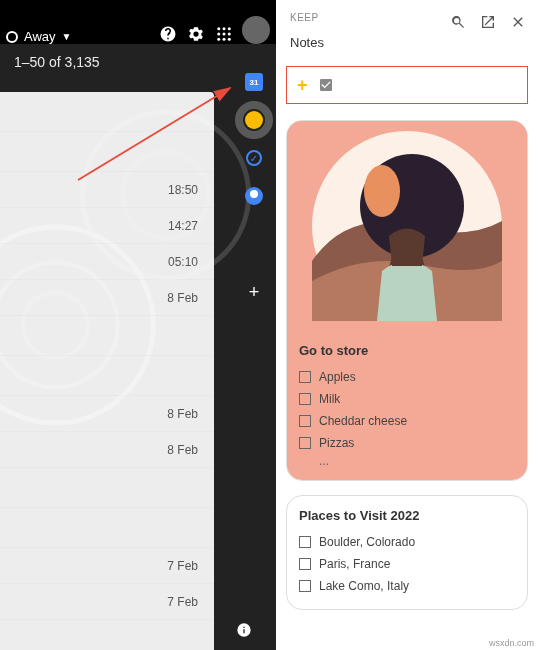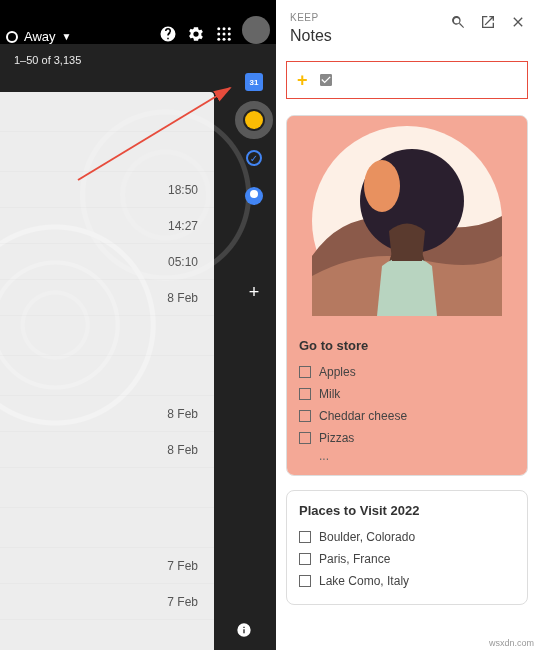--- a/index.html
+++ b/index.html
@@ -7,49 +7,49 @@
 .left-pane{position:absolute;left:0;top:0;width:276px;height:650px;background:#1a1a1a;overflow:hidden}
 .bg-rings{position:absolute;inset:0;background:radial-gradient(circle at 20% 50%,transparent 30px,#444 31px,#444 34px,transparent 35px,transparent 60px,#555 61px,#555 64px,transparent 65px,transparent 95px,#666 96px,#666 100px,transparent 101px),radial-gradient(circle at 60% 30%,transparent 40px,#333 41px,#333 45px,transparent 46px,transparent 80px,#444 81px,#444 85px,transparent 86px),#222}
 .top-bar{position:absolute;top:0;left:0;right:0;height:44px;background:#000;display:flex;align-items:flex-end;padding:0 6px;gap:8px;z-index:5}
 .status-pill{display:flex;align-items:center;gap:6px;color:#fff;font-size:13px;cursor:pointer}
 .status-pill .dot{width:12px;height:12px;border:2px solid #fff;border-radius:50%}
 .status-pill .chev{font-size:10px}
 .top-bar .spacer{flex:1}
 .hicon{width:20px;height:20px;display:flex;align-items:center;justify-content:center;color:#fff;cursor:pointer}
 .hicon svg{width:18px;height:18px;fill:#fff}
 .avatar{width:28px;height:28px;border-radius:50%;background:#666;overflow:hidden}
-.pagin{position:absolute;top:54px;left:14px;color:rgba(255,255,255,.9);font-size:11px;z-index:5}
+.pagin{position:absolute;top:54px;left:14px;color:rgba(255,255,255,.9);font-size:14px;z-index:5}
 .mail-overlay{position:absolute;top:92px;left:0;width:214px;height:560px;background:rgba(255,255,255,.92);border-top-right-radius:4px;z-index:4;overflow:hidden}
 .mail-row{height:36px;display:flex;align-items:center;justify-content:flex-end;padding-right:16px;color:#555;font-size:12px;border-bottom:1px solid rgba(0,0,0,.02)}
 .mail-row.blank{height:40px}
 .side-icons{position:absolute;right:8px;top:72px;width:28px;display:flex;flex-direction:column;gap:18px;align-items:center;z-index:5}
 .side-icons .si{width:20px;height:20px;display:flex;align-items:center;justify-content:center;cursor:pointer}
 .cal{width:18px;height:18px;background:#4285f4;border-radius:3px;position:relative}
 .cal::after{content:"31";position:absolute;inset:0;display:flex;align-items:center;justify-content:center;font-size:8px;color:#fff;font-weight:bold}
 .bulb{width:18px;height:18px;background:#fbbc04;border-radius:50%;position:relative}
 .bulb.active{outline:8px solid rgba(255,255,255,.25);outline-offset:2px}
 .task{width:16px;height:16px;border:2px solid #4285f4;border-radius:50%;position:relative}
 .task::after{content:"✓";position:absolute;inset:0;display:flex;align-items:center;justify-content:center;font-size:10px;color:#4285f4}
 .person{width:18px;height:18px;background:#4285f4;border-radius:50%;position:relative}
 .person::after{content:"";position:absolute;top:3px;left:5px;width:8px;height:8px;background:#fff;border-radius:50%}
 .plus{width:18px;height:18px;color:#fff;font-size:18px;line-height:18px;text-align:center}
 .info-btm{position:absolute;bottom:8px;right:24px;color:#fff;z-index:5}
 .arrow{position:absolute;top:80px;left:68px;z-index:10;pointer-events:none}
 .right-pane{position:absolute;left:276px;top:0;width:262px;height:650px;background:#fff;display:flex;flex-direction:column}
 .keep-head{padding:12px 14px 10px;position:relative}
 .keep-brand{font-size:10px;color:#888;letter-spacing:.5px}
-.keep-title{font-size:16px;color:#333;margin-top:4px}
+.keep-title{font-size:13px;color:#333;margin-top:12px}
 .keep-actions{position:absolute;top:14px;right:12px;display:flex;gap:14px}
 .keep-actions .ka{width:16px;height:16px;cursor:pointer;color:#555}
 .note-input{margin:6px 10px;border:1px solid #e74c3c;height:38px;display:flex;align-items:center;padding:0 10px;gap:10px;cursor:text}
 .note-input .plus-y{color:#fbbc04;font-size:18px;font-weight:bold}
 .note-input .ph{flex:1;color:#888;font-size:13px}
 .note-input .chk{width:16px;height:16px;color:#888}
 .notes-scroll{flex:1;overflow-y:auto;padding:10px 10px 4px}
-.card{border:1px solid #ddd;border-radius:8px;margin-bottom:14px;overflow:hidden;position:relative}
+.card{border:1px solid #ddd;border-radius:16px;margin-bottom:14px;overflow:hidden;position:relative}
 .pin{position:absolute;top:6px;right:8px;color:#888;font-size:14px;cursor:pointer}
 .card-img{width:100%;height:210px;background:#f4a896;position:relative;overflow:hidden}
 .card-body{padding:12px}
 .card-body.coral{background:#f4a896}
 .ctitle{font-size:13px;font-weight:bold;color:#333;margin-bottom:8px}
 .citem{display:flex;align-items:center;gap:8px;font-size:12px;color:#444;padding:4px 0}
 .citem .box{width:12px;height:12px;border:1.5px solid #666;flex-shrink:0}
 .ellips{color:#666;font-size:12px;padding-left:20px}
 .wm{position:absolute;bottom:2px;right:4px;font-size:9px;color:#999;z-index:20}
 </style>

